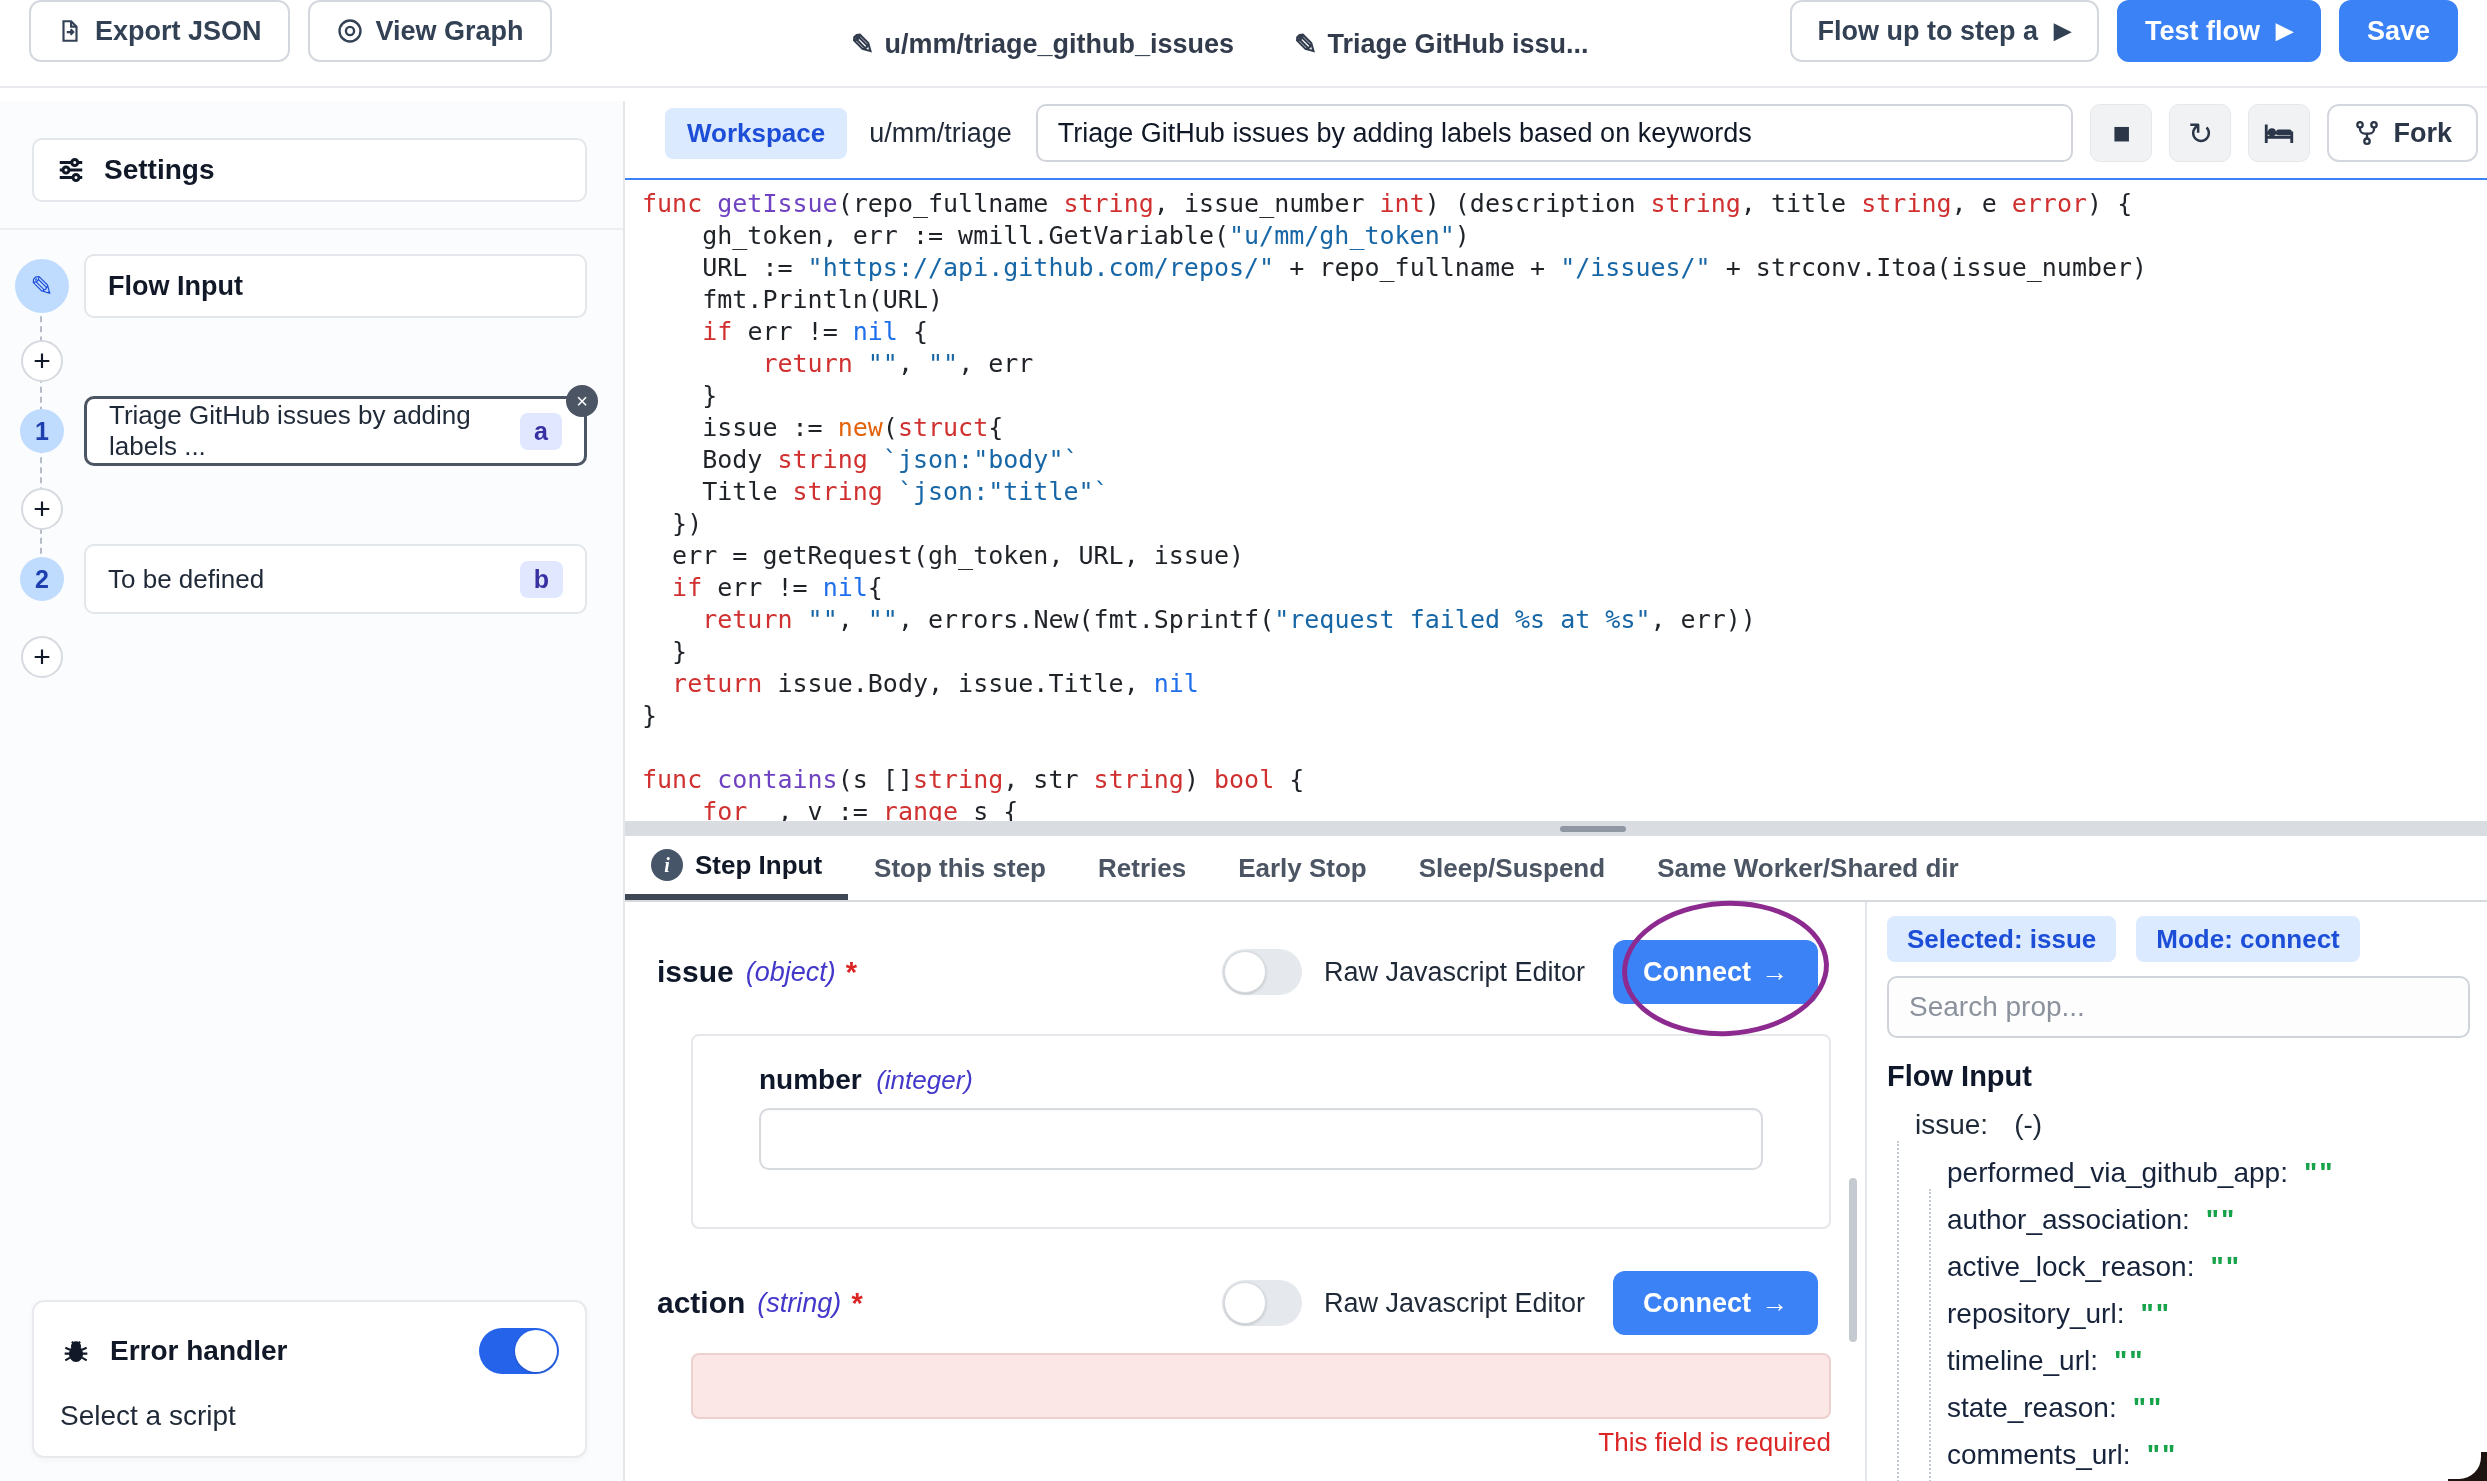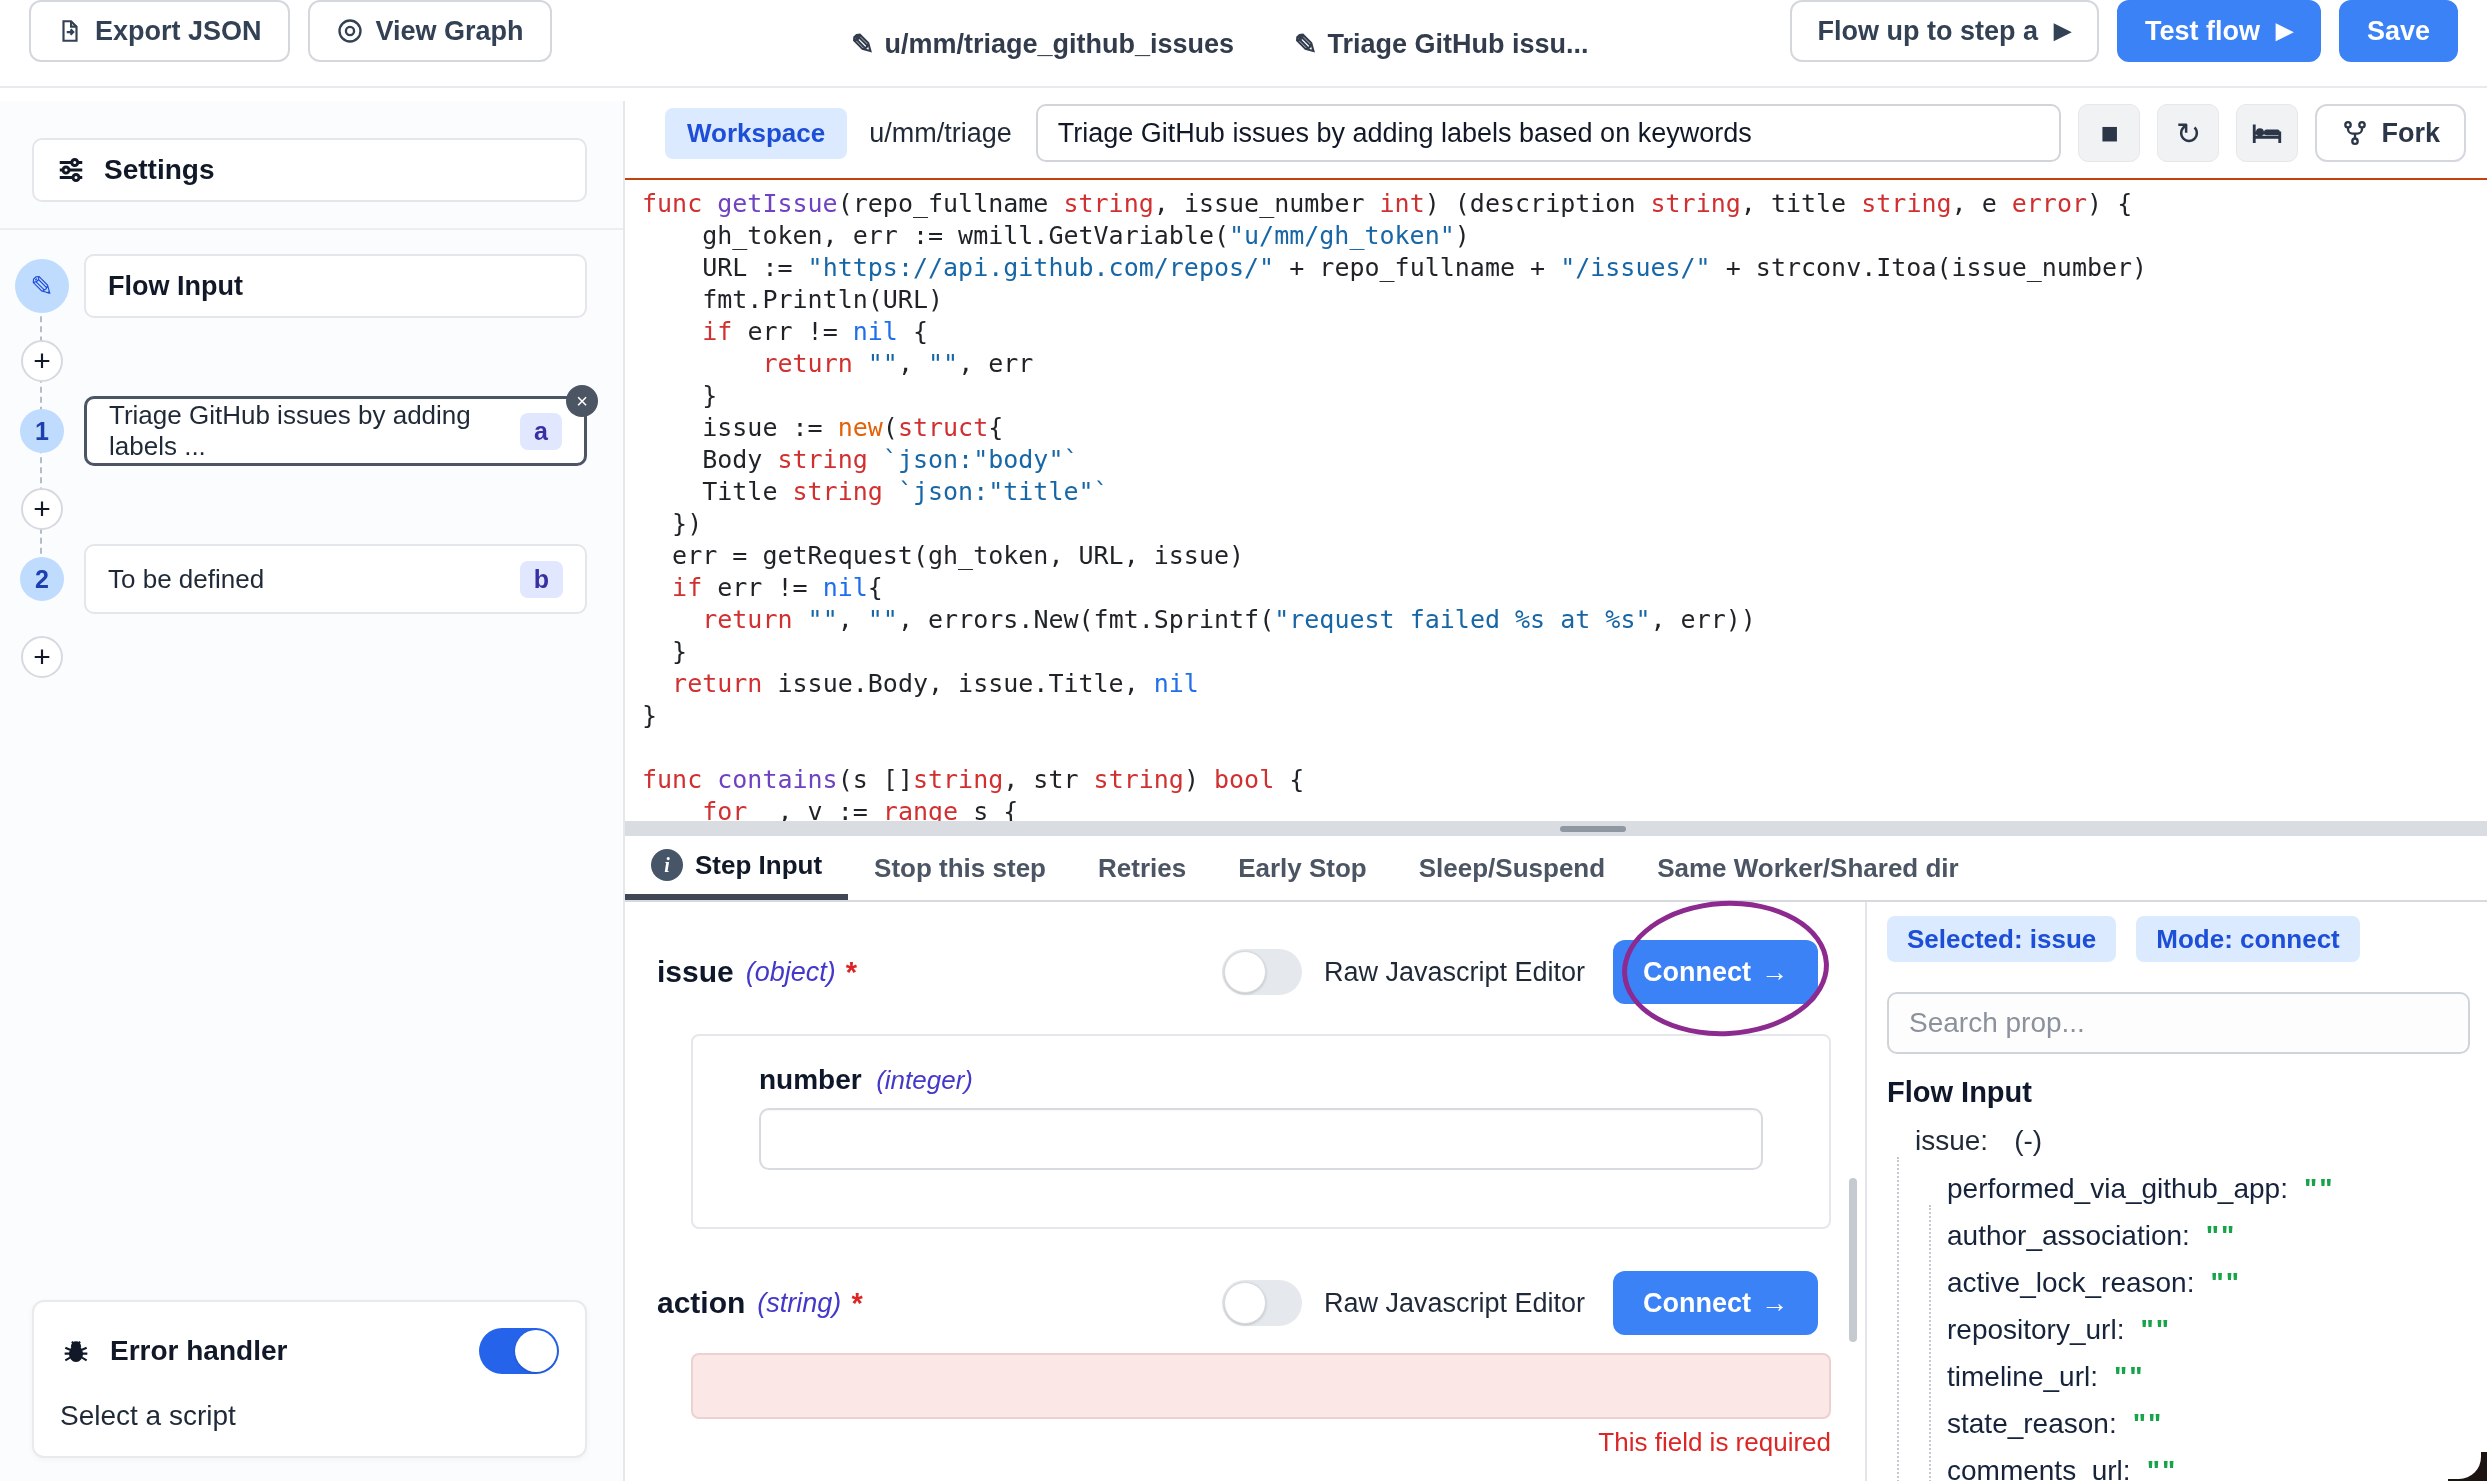--- a/index.html
+++ b/index.html
@@ -52,21 +52,21 @@
   .eh-title { font-weight:700; font-size:28px; color:#111827; }
   .eh-sub { margin-top:26px; font-size:28px; color:#1f2937; cursor:pointer; }
   .toggle { width:80px; height:46px; border-radius:23px; background:#e5e8ec; position:relative; flex:none; cursor:pointer; }
   .toggle .knob { position:absolute; left:2px; top:2px; width:42px; height:42px; border-radius:50%;
     background:#fff; border:1px solid #d8dbdf; box-shadow:0 1px 3px rgba(0,0,0,.18); }
   .toggle.on { background:#2563eb; margin-left:auto; }
   .toggle.on .knob { left:auto; right:2px; border:none; }
 
   
   .main { position:absolute; left:625px; top:88px; width:1863px; height:1394px; background:#fff; }
-  .ws-row { height:92px; display:flex; align-items:center; border-bottom:2px solid #c2410c; padding:0 22px 0 40px; }
+  .ws-row { height:92px; display:flex; align-items:center; border-bottom:2px solid #3b82f6; padding:0 10px 0 40px; }
   .ws-badge { background:#dbeafe; color:#1d4ed8; font-weight:700; font-size:26px; border-radius:8px;
     padding:10px 22px; }
   .ws-path { font-size:27px; color:#1f2937; margin:0 24px 0 22px; }
   .summary-input { flex:1; height:58px; border:2px solid #d1d5db; border-radius:10px; font-size:27px;
     padding:0 20px; color:#111827; font-family:"Liberation Sans",sans-serif; }
   .sq-btn { width:62px; height:58px; background:#f1f2f4; border:1px solid #e5e7ea; border-radius:10px;
     display:flex; align-items:center; justify-content:center; margin-left:17px; cursor:pointer;
     font-size:30px; color:#2b3648; }
   .fork-btn { height:58px; margin-left:17px; border:2px solid #d4d8de; border-radius:12px; background:#fff;
     display:flex; align-items:center; gap:12px; padding:0 24px; font-weight:700; font-size:27px; color:#2b3648; cursor:pointer; }
@@ -106,21 +106,21 @@
   .pink-box { margin:18px 34px 0 34px; height:66px; background:#fce7e7; border:2px solid #edd0d0;
     border-radius:8px; cursor:text; }
   .req-msg { margin-top:8px; padding-right:34px; text-align:right; color:#dc2626; font-size:26px; }
   .form-scroll { position:absolute; left:1224px; top:276px; width:8px; height:164px; background:#c5cad1; border-radius:4px; }
 
   .divider { width:2px; background:#e2e5e9; }
   .rpanel { flex:1; padding:14px 18px 0 20px; position:relative; }
   .badges { display:flex; gap:20px; }
   .badge { background:#dbeafe; color:#1d4ed8; font-weight:700; font-size:26px; border-radius:8px;
     height:46px; display:flex; align-items:center; padding:0 20px; }
-  .search { margin-top:30px; width:583px; height:62px; border:2px solid #cfd4da; border-radius:10px;
+  .search { margin-top:14px; width:583px; height:62px; border:2px solid #cfd4da; border-radius:10px;
     font-size:28px; padding:0 20px; color:#111827; background:#fdfdfe; font-family:"Liberation Sans",sans-serif; }
   .search::placeholder { color:#8b929c; }
   .fi-head { margin-top:22px; font-weight:700; font-size:29px; color:#0f172a; }
   .tree { position:relative; margin-top:8px; }
   .guide1 { position:absolute; left:10px; top:40px; bottom:-40px; border-left:2px dotted #c3c9d1; }
   .guide2 { position:absolute; left:42px; top:88px; bottom:-40px; border-left:2px dotted #c3c9d1; }
   .troot { padding-left:28px; font-size:28px; height:48px; display:flex; align-items:center; cursor:pointer; }
   .tval { margin-left:26px; }
   .prop { padding-left:60px; font-size:28px; height:47px; display:flex; align-items:center; cursor:pointer; color:#16233b; }
   .q { color:#16a34a; font-weight:700; margin-left:16px; letter-spacing:2px; }

